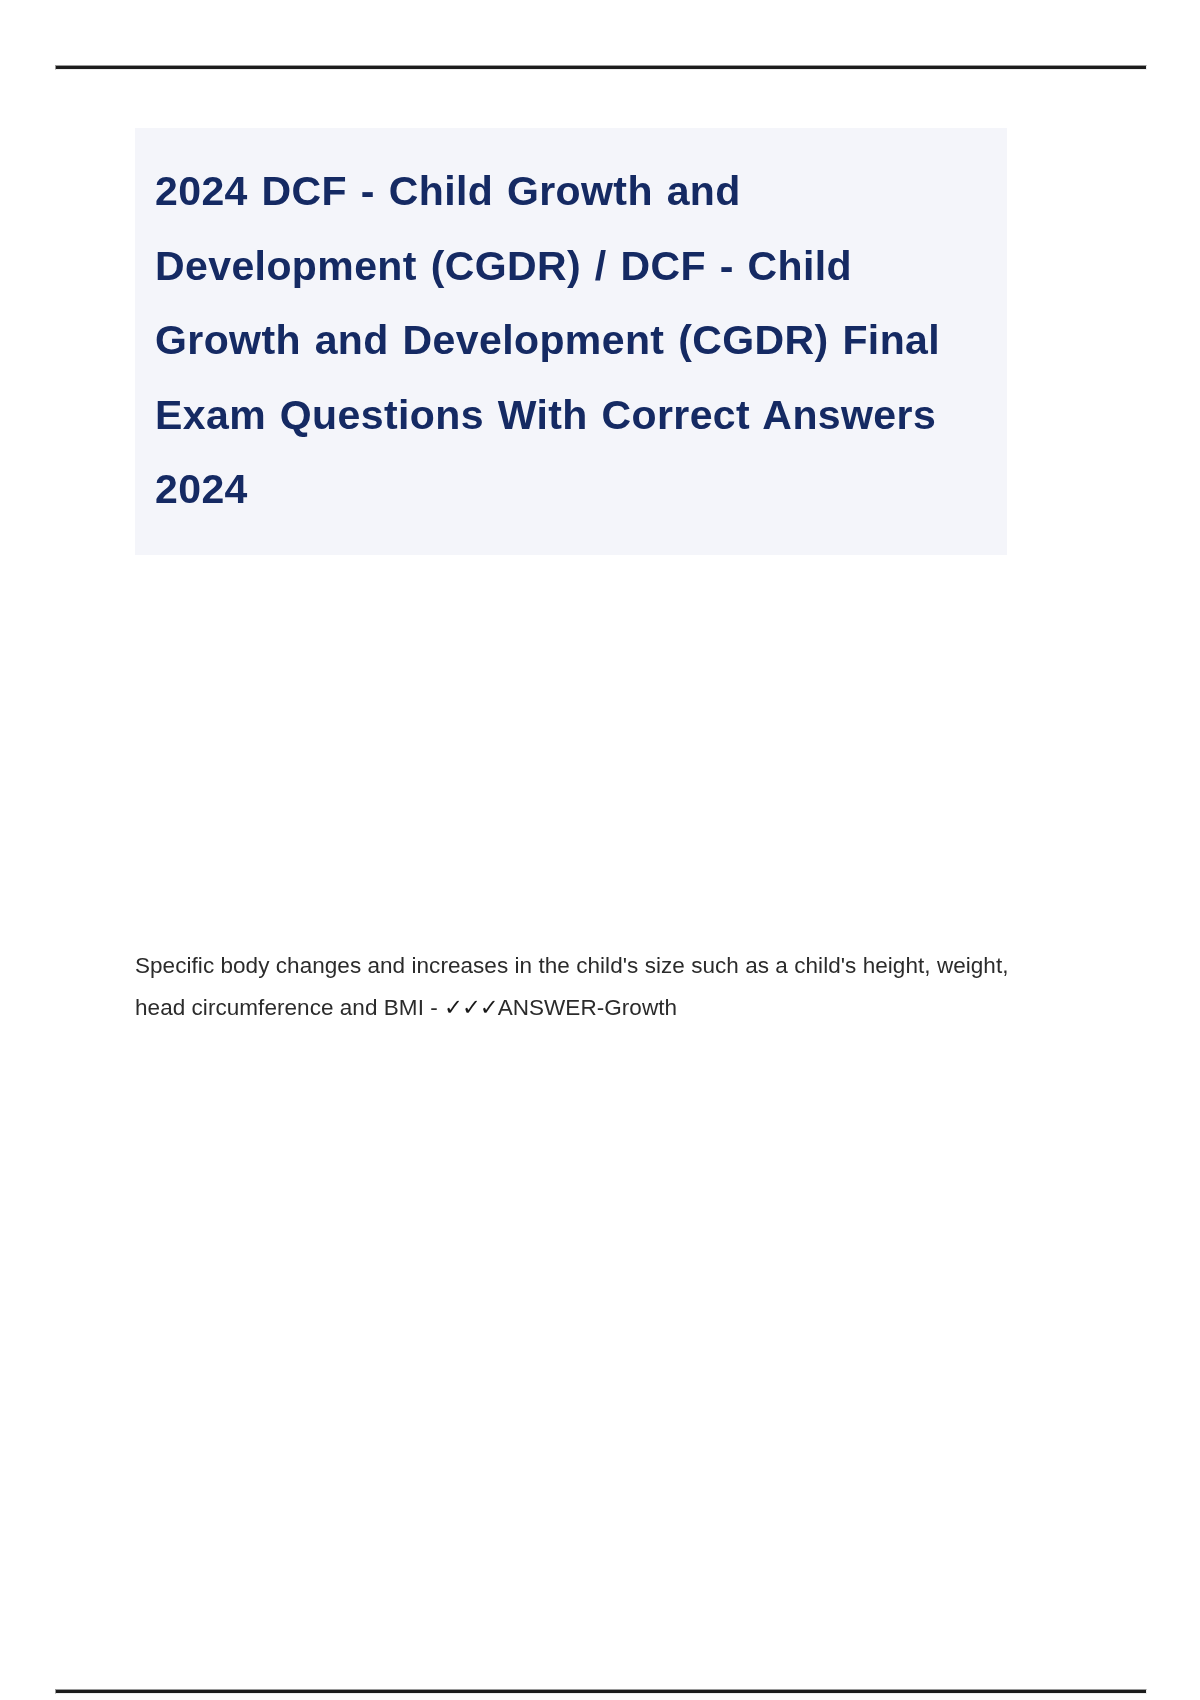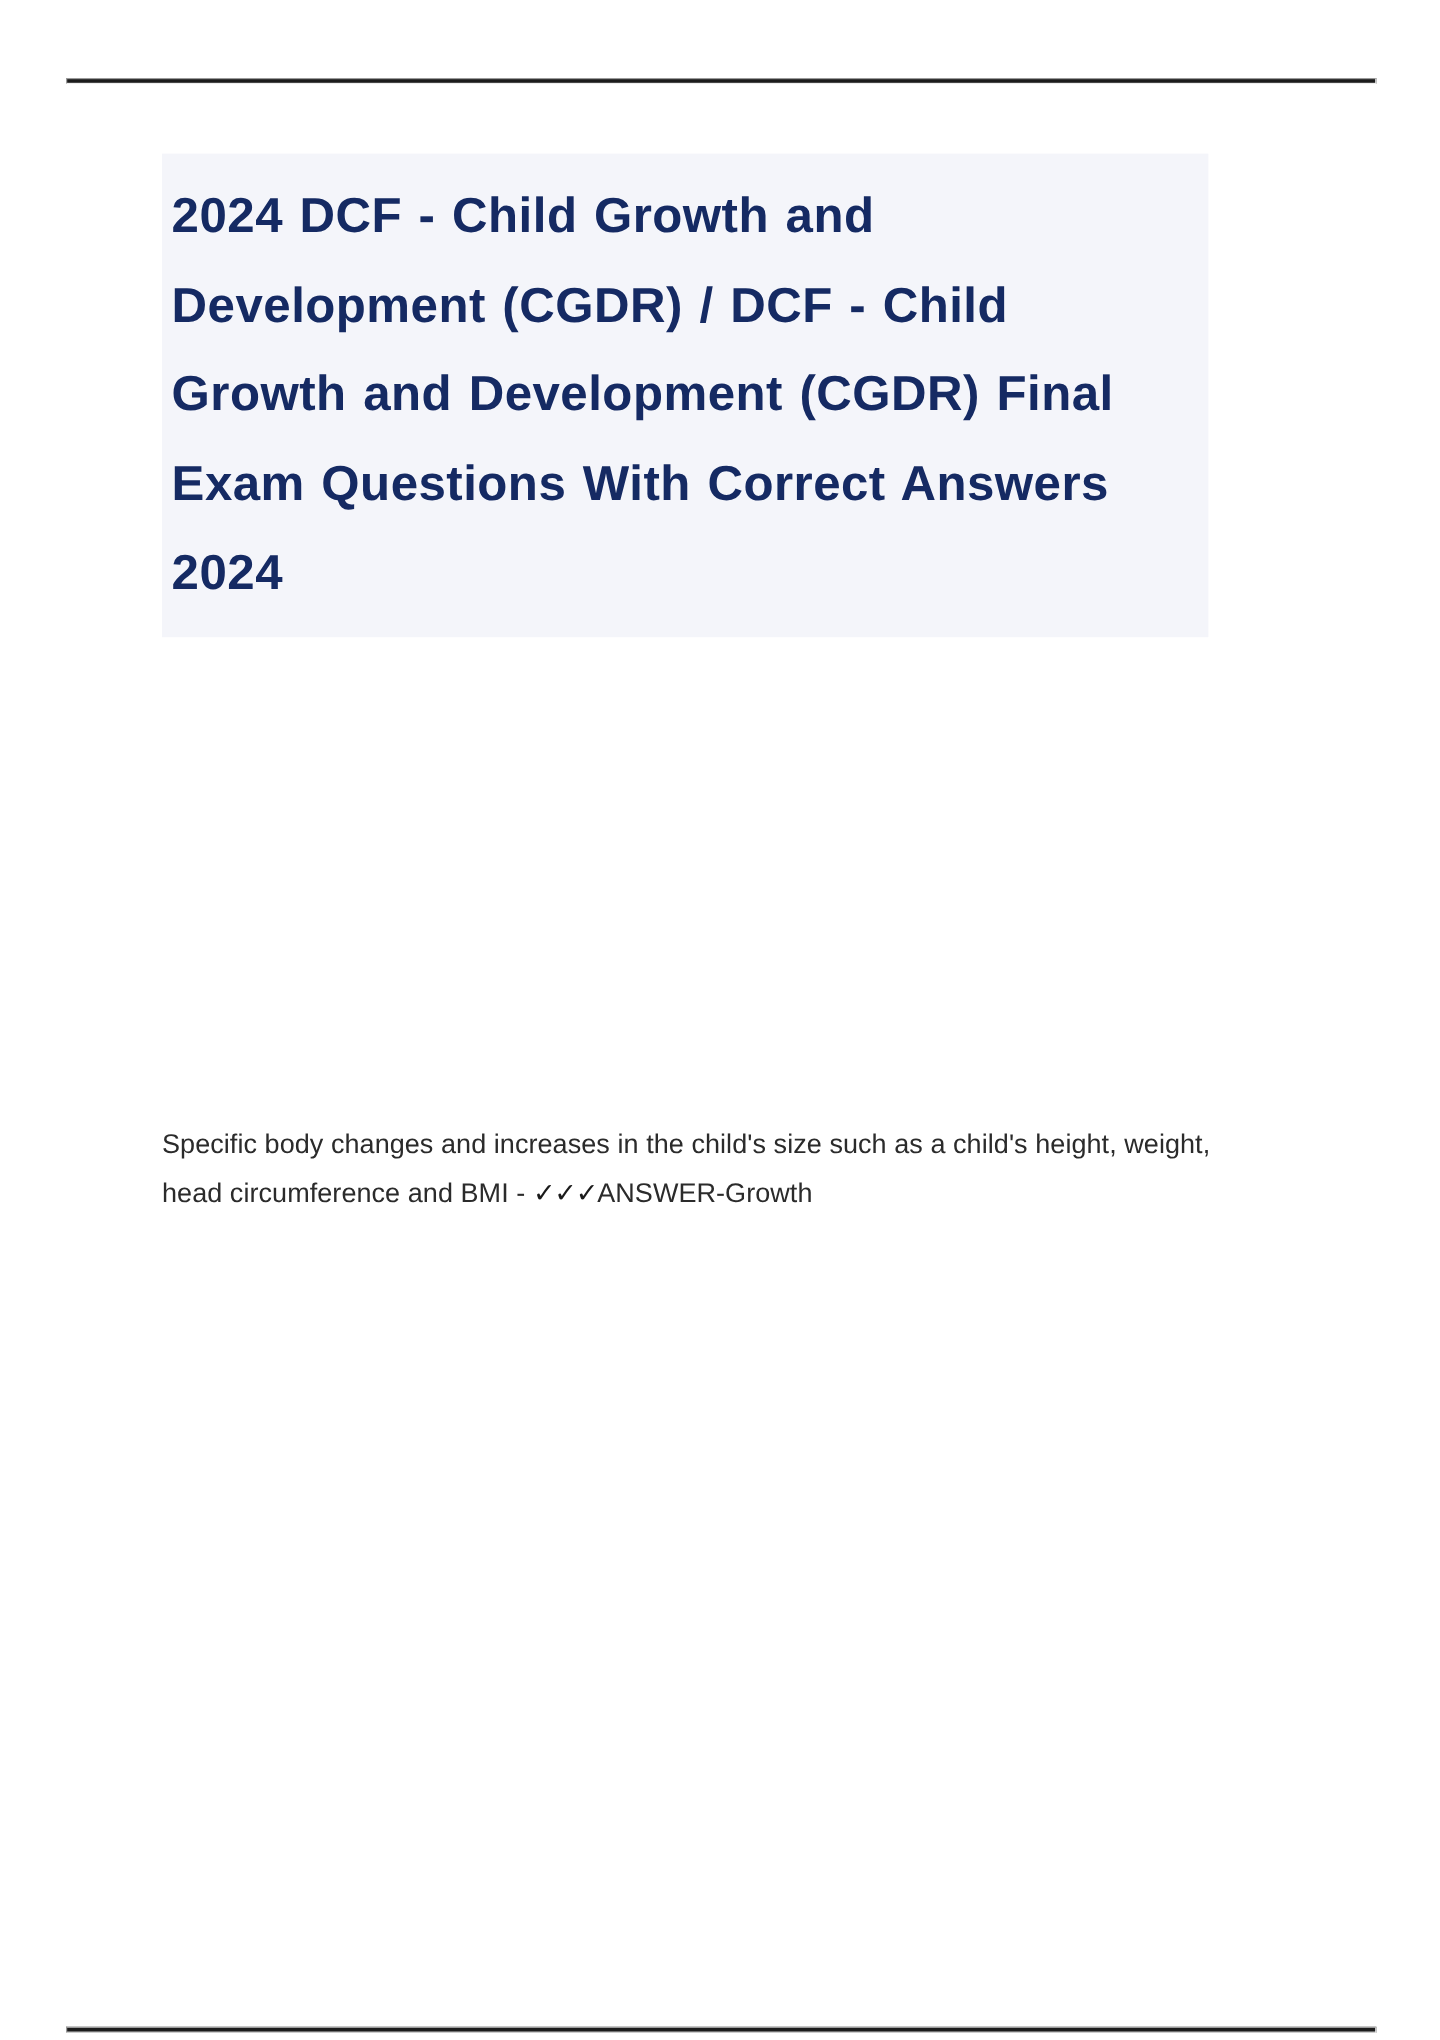--- a/index.html
+++ b/index.html
@@ -37,40 +37,40 @@
   .title-block {
     position: absolute;
     left: 135px;
     top: 128px;
     width: 872px;
     padding: 10px 0 12px 0;
     background: #f4f5fa;
     box-sizing: border-box;
   }
   .doc-title {
-    margin: 4px;
+    margin: 16px;
     padding: 0 6px 0 4px;
     font-family: "Liberation Sans", sans-serif;
     font-size: 41px;
     font-weight: 700;
     line-height: 1.82;
     letter-spacing: 0.4px;
     color: #152a63;
     word-spacing: 2px;
   }
 
   
   .body-area {
     position: absolute;
     left: 135px;
     top: 930px;
     width: 880px;
   }
   .para {
-    margin: 4px 0 0 0;
+    margin: 16px 0 0 0;
     font-family: "Liberation Sans", sans-serif;
     font-size: 22.5px;
     line-height: 1.82;
     color: #2b2b2b;
     letter-spacing: 0.05px;
   }
   .para + .para {
     margin-top: 82px;
   }
   .checks {

